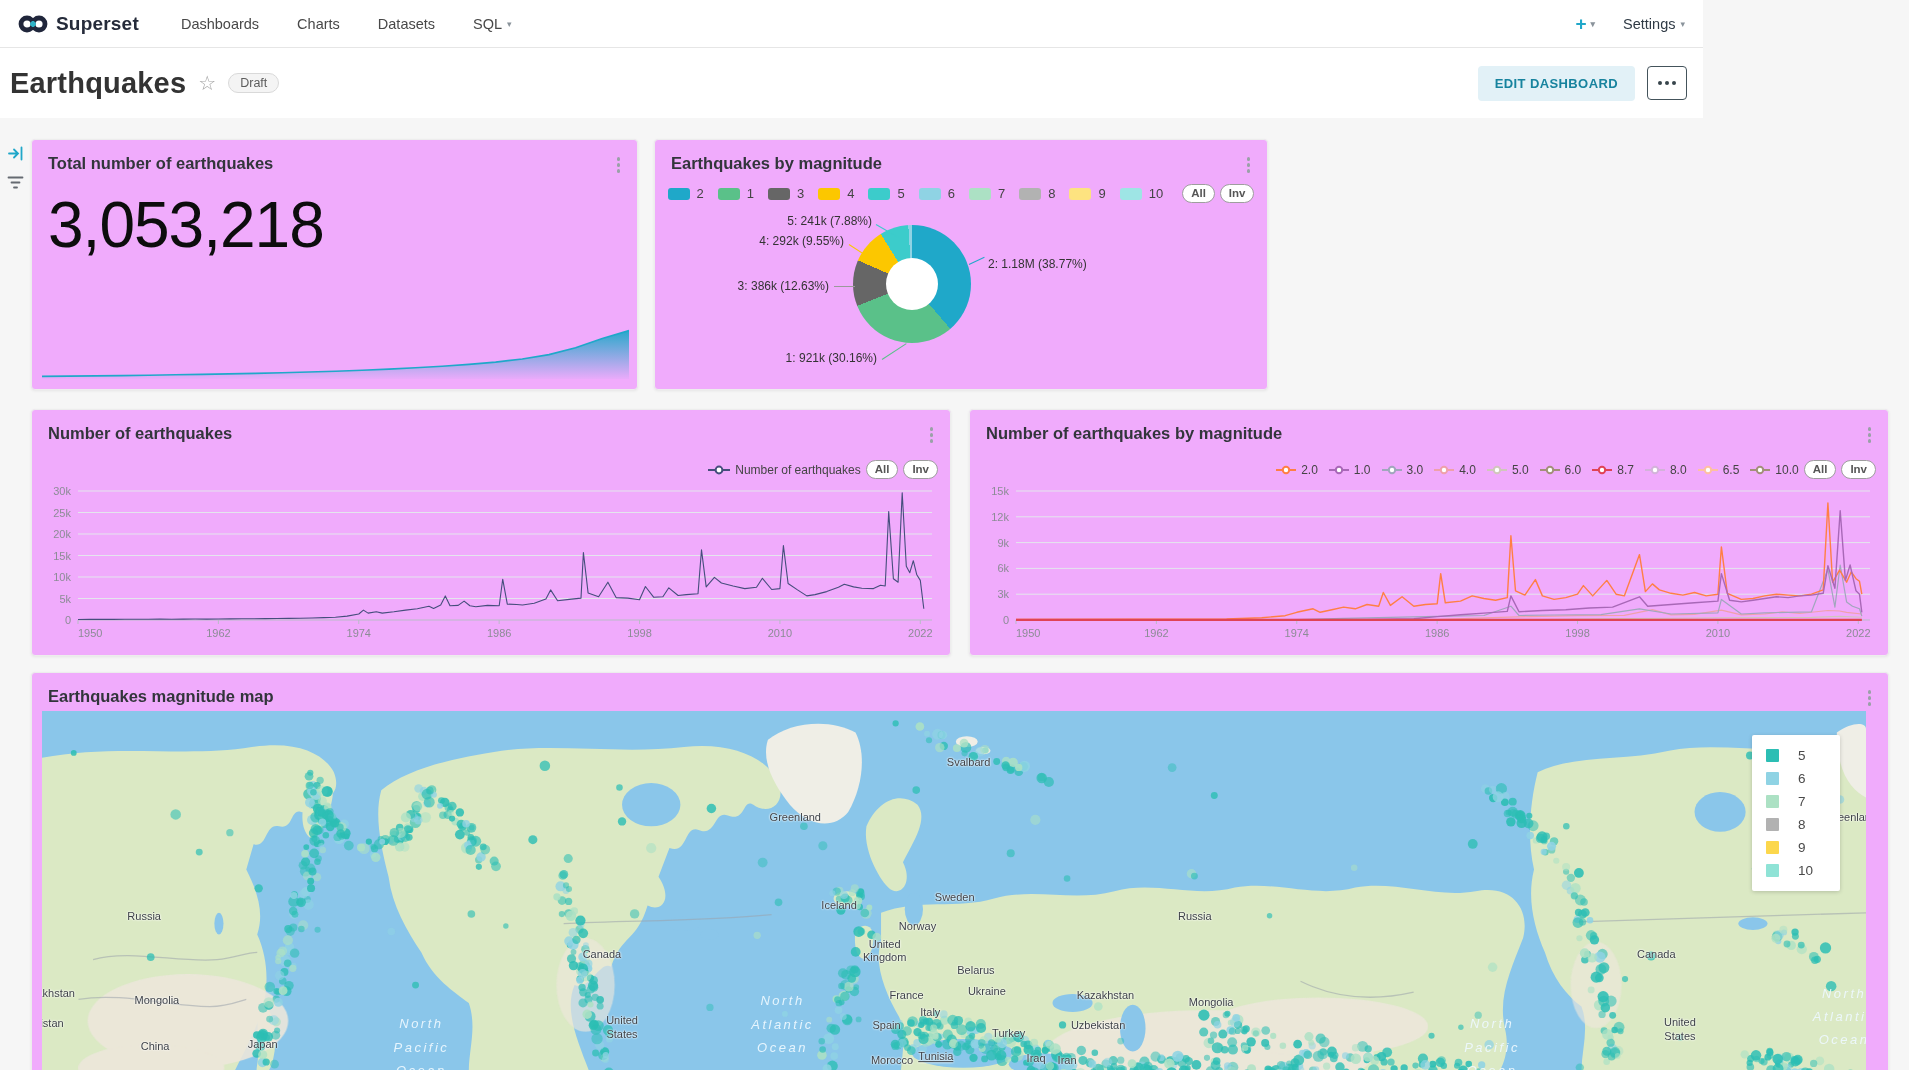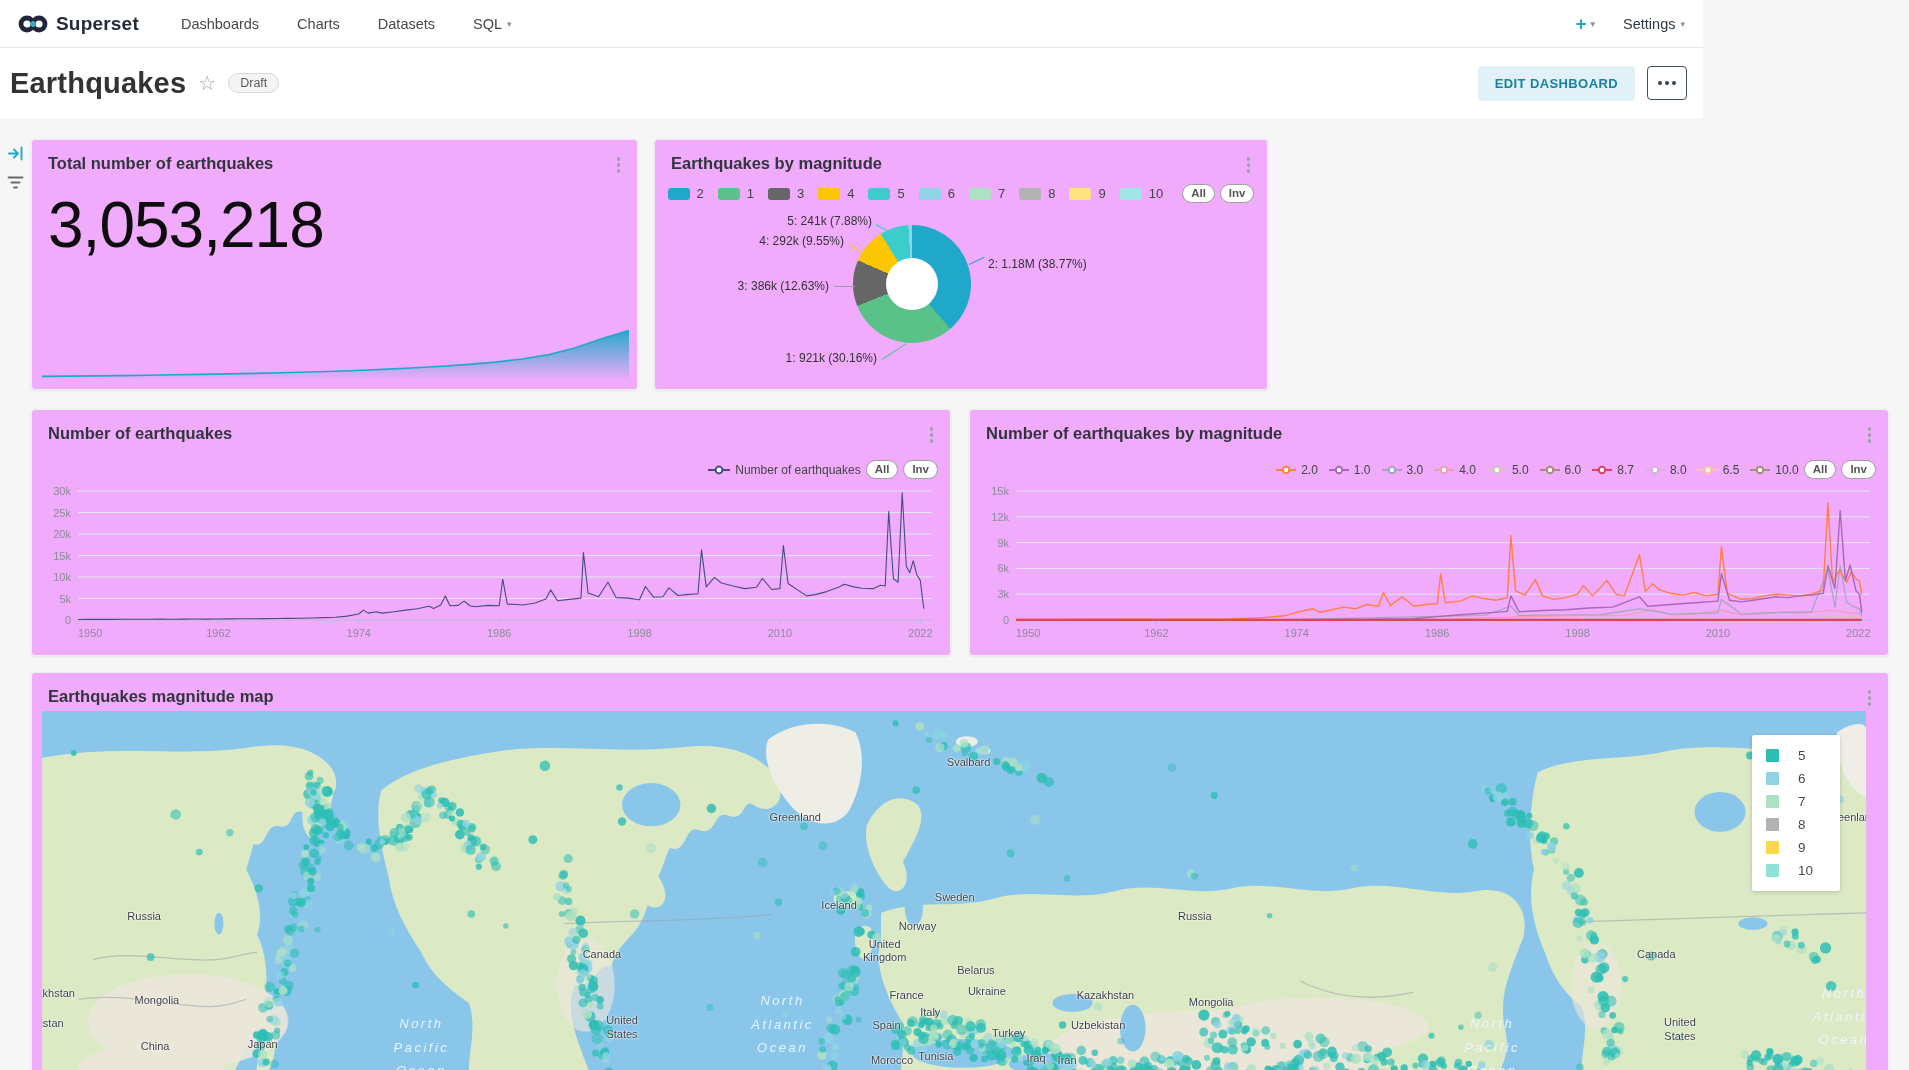--- a/index.html
+++ b/index.html
@@ -492,21 +492,21 @@
             <div class="map-label" style="left: 48%; top: 56.5%;">Norway</div>
             <div class="map-label" style="left: 46.2%; top: 63%;">United
 Kingdom</div>
             <div class="map-label" style="left: 51.2%; top: 68%;">Belarus</div>
             <div class="map-label" style="left: 51.8%; top: 73.5%;">Ukraine</div>
             <div class="map-label" style="left: 47.4%; top: 74.5%;">France</div>
             <div class="map-label" style="left: 48.7%; top: 79%;">Italy</div>
             <div class="map-label" style="left: 46.3%; top: 82.5%;">Spain</div>
             <div class="map-label" style="left: 53%; top: 84.5%;">Turkey</div>
             <div class="map-label" style="left: 46.6%; top: 91.5%;">Morocco</div>
-            <div class="map-label" style="left: 49%; top: 90.5%;">Tunisia</div>
+            <div class="map-label" style="left: 49%; top: 90.5%; text-decoration: underline;">Tunisia</div>
             <div class="map-label" style="left: 54.5%; top: 91%;">Iraq</div>
             <div class="map-label" style="left: 56.2%; top: 91.5%;">Iran</div>
             <div class="map-label" style="left: 58.3%; top: 74.5%;">Kazakhstan</div>
             <div class="map-label" style="left: 57.9%; top: 82.5%;">Uzbekistan</div>
             <div class="map-label" style="left: 63.2%; top: 54%;">Russia</div>
             <div class="map-label" style="left: 64.1%; top: 76.5%;">Mongolia</div>
             <div class="map-label" style="left: 88.5%; top: 64%;">Canada</div>
             <div class="map-label" style="left: 89.8%; top: 83.5%;">United
 States</div>
             <div class="map-label" style="left: 99.2%; top: 28%;">Greenland</div>

